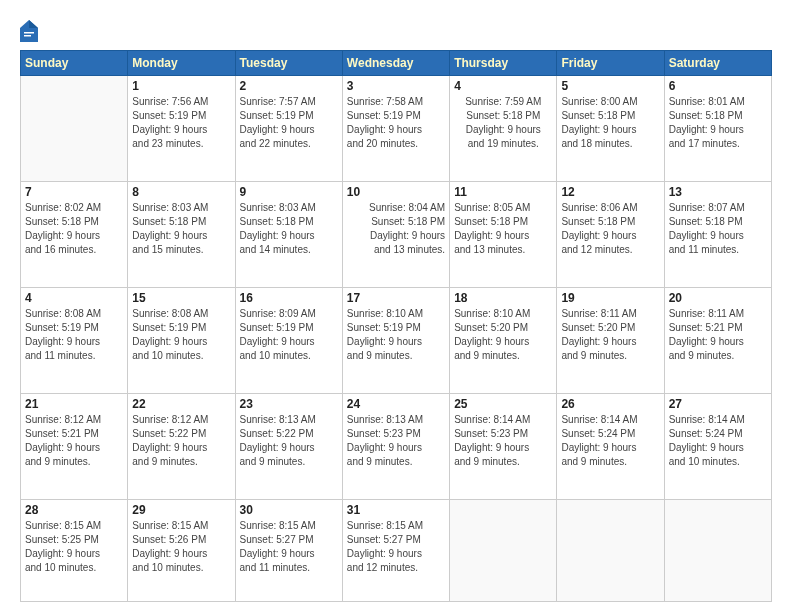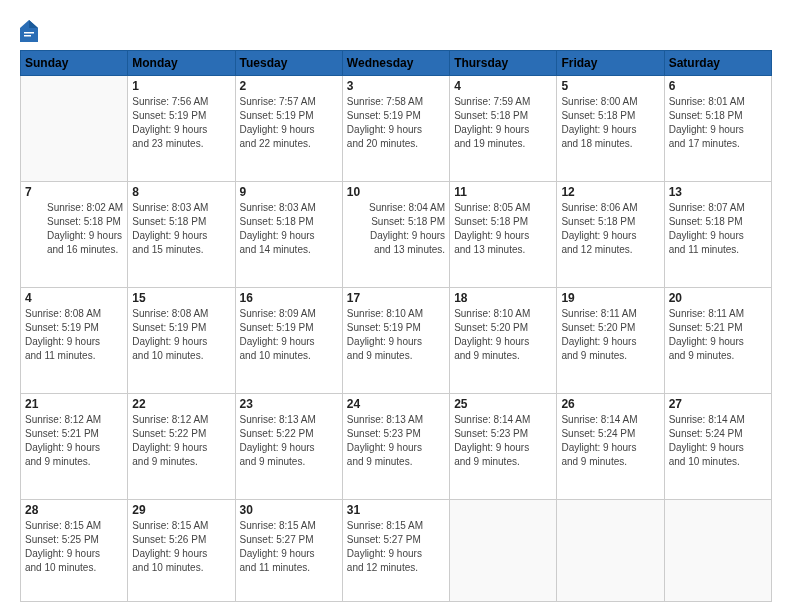--- a/index.html
+++ b/index.html
@@ -64,21 +64,21 @@
     }
     .calendar {
       flex: 1;
       border: 1px solid #ccc;
       border-collapse: collapse;
       width: 100%;
       table-layout: fixed;
     }
     .calendar th {
       background: #2a6db5;
-      color: #000000;
+      color: #fef9c3;
       font-size: 12px;
       font-weight: bold;
       padding: 5px 4px;
       text-align: left;
       border: 1px solid #1a5a9a;
     }
     .calendar td {
       vertical-align: top;
       border: 1px solid #ccc;
       padding: 3px 4px;
@@ -159,21 +159,21 @@
           </td>
           <td>
             <span class="day-number">3</span>
             <div class="day-info" style="white-space: pre-line;">Sunrise: 7:58 AM
 Sunset: 5:19 PM
 Daylight: 9 hours
 and 20 minutes.</div>
           </td>
           <td>
             <span class="day-number">4</span>
-            <div class="day-info" style="white-space: pre-line;">Sunrise: 7:59 AM
+            <div class="day-info" style="white-space: pre-line; text-align: center;">Sunrise: 7:59 AM
 Sunset: 5:18 PM
 Daylight: 9 hours
 and 19 minutes.</div>
           </td>
           <td>
             <span class="day-number">5</span>
             <div class="day-info" style="white-space: pre-line;">Sunrise: 8:00 AM
 Sunset: 5:18 PM
 Daylight: 9 hours
 and 18 minutes.</div>
@@ -182,21 +182,21 @@
             <span class="day-number">6</span>
             <div class="day-info" style="white-space: pre-line;">Sunrise: 8:01 AM
 Sunset: 5:18 PM
 Daylight: 9 hours
 and 17 minutes.</div>
           </td>
         </tr>
         <tr>
           <td>
             <span class="day-number">7</span>
-            <div class="day-info" style="white-space: pre-line; margin-left: 22px;">Sunrise: 8:02 AM
+            <div class="day-info" style="white-space: pre-line;">Sunrise: 8:02 AM
 Sunset: 5:18 PM
 Daylight: 9 hours
 and 16 minutes.</div>
           </td>
           <td>
             <span class="day-number">8</span>
             <div class="day-info" style="white-space: pre-line;">Sunrise: 8:03 AM
 Sunset: 5:18 PM
 Daylight: 9 hours
 and 15 minutes.</div>

